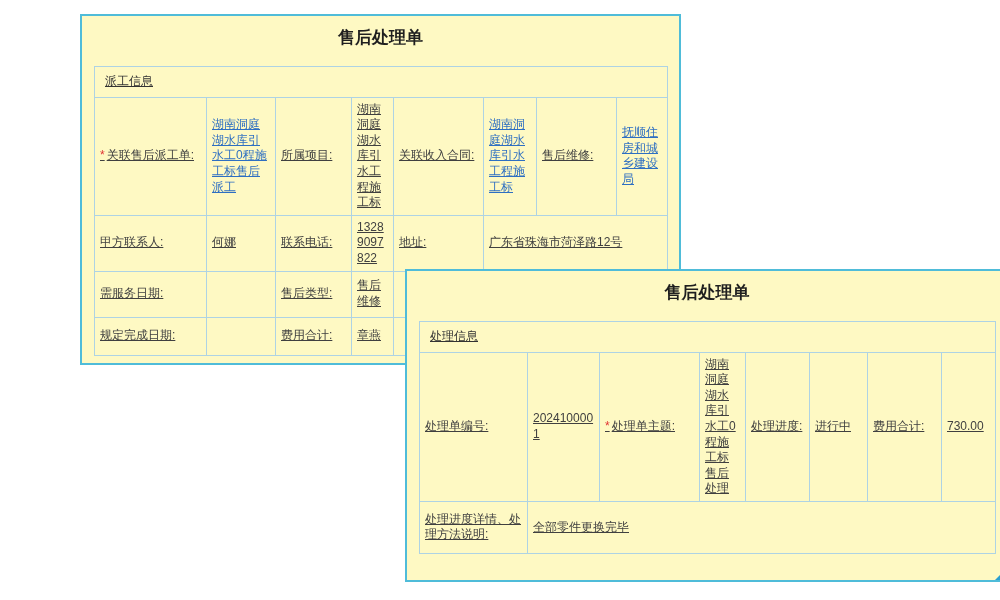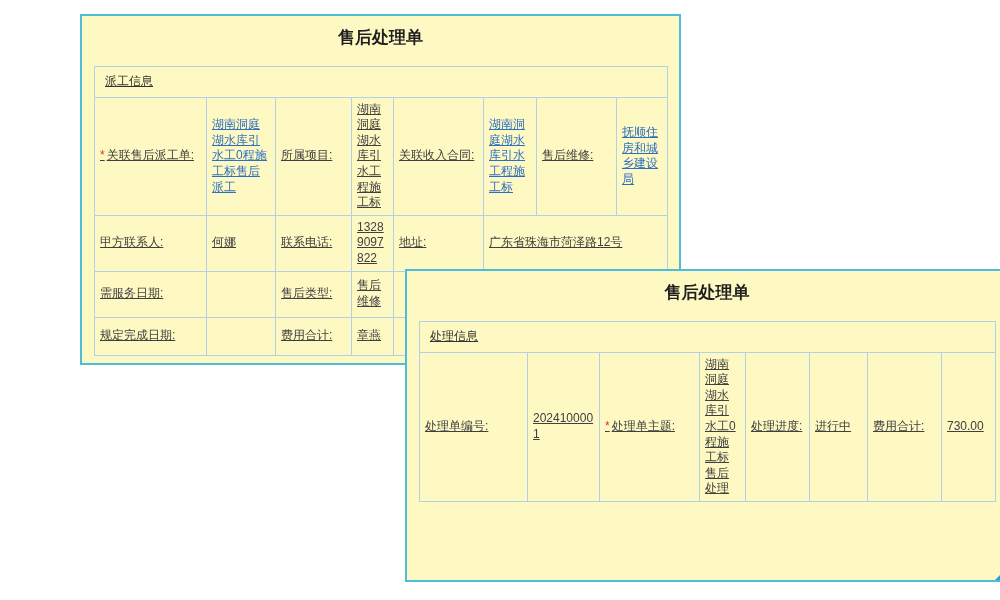--- a/index.html
+++ b/index.html
@@ -141,16 +141,20 @@
       <tr style="height:149px">
         <td class="lbl">处理单编号:</td>
         <td class="val">2024100001</td>
         <td class="lbl"><span class="req">*</span><span>处理单主题:</span></td>
         <td class="val">湖南洞庭湖水库引水工0程施工标售后处理</td>
         <td class="lbl">处理进度:</td>
         <td class="val">进行中</td>
         <td class="lbl">费用合计:</td>
         <td class="val">730.00</td>
       </tr>
+      <tr style="height:52px">
+        <td class="lbl wrap">处理进度详情、处理方法说明:</td>
+        <td class="val" colspan="7">全部零件更换完毕</td>
+      </tr>
     </tbody>
   </table>
   <div class="corner-triangle"></div>
 </div>
 
 </body></html>

